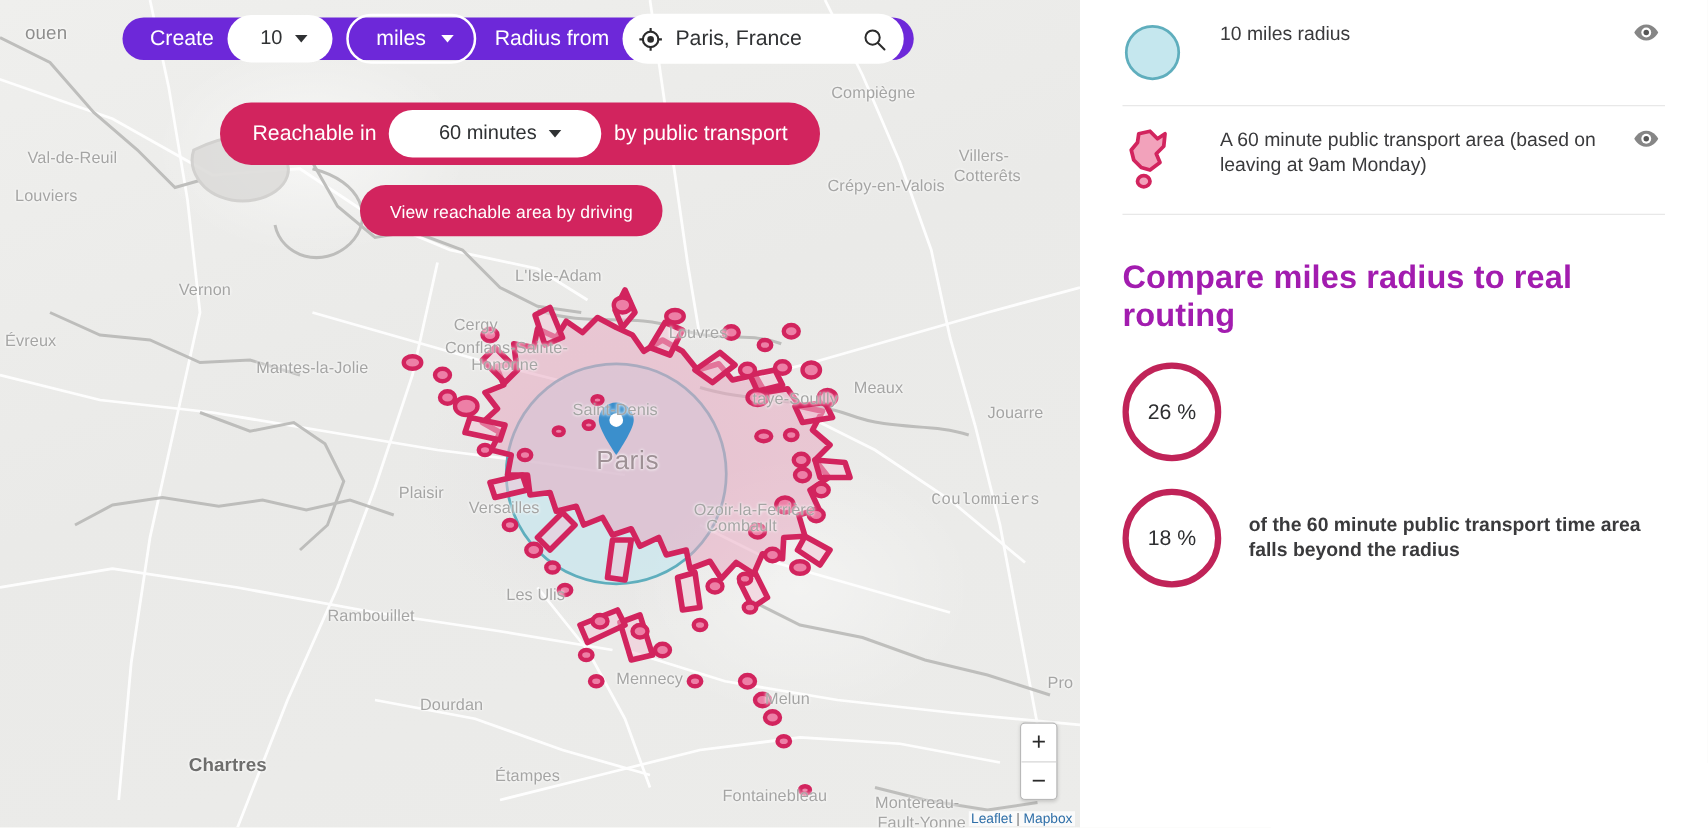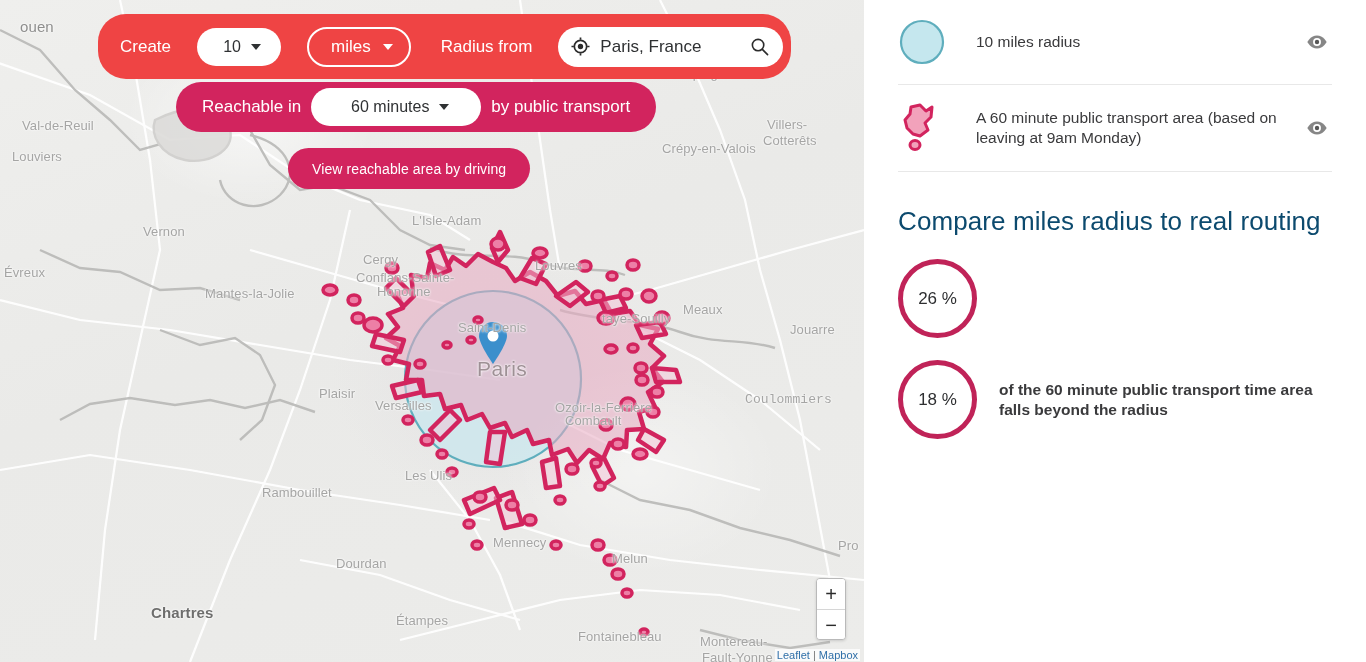--- a/index.html
+++ b/index.html
@@ -66,22 +66,22 @@
   
   .toolbars { position: absolute; left: 0; top: 0; width: 864px; z-index: 15; }
 
   .bar {
     display: flex; align-items: center;
     border-radius: 28px;
     color: #fff;
   }
   .bar-teal {
     position: absolute; left: 98px; top: 14px;
-    height: 65px; background: #ef4444;
-    padding: 0 8px 0 22px; gap: 16px;
+    height: 34px; background: #6d28d9;
+    padding: 0 8px 0 22px; gap: 1px;
   }
   .bar-teal .lbl { font-size: 17px; color: #fff; font-weight: 400; }
   .pill-white {
     display: flex; align-items: center; justify-content: center; gap: 10px;
     background: #fff; border-radius: 22px;
     height: 38px; padding: 0 14px 0 20px;
     color: #2f3133; font-size: 16px;
     margin: 0 10px;
     min-width: 84px;
     cursor: pointer;
@@ -124,31 +124,31 @@
     letter-spacing: .1px;
   }
 
   
   .sidebar {
     width: 502px; height: 662px; background: #fff;
     padding: 0 34px 0 34px;
     position: relative;
   }
   .legend-row {
-    display: flex; align-items: center; gap: 0;
+    display: flex; align-items: flex-start; gap: 0;
     padding: 18px 0 18px 0;
     border-bottom: 1px solid #e8e8e8;
     min-height: 74px;
   }
   .legend-icon { width: 78px; flex: 0 0 78px; display: flex; align-items: center; justify-content: flex-start; }
   .legend-text { flex: 1; font-size: 15.5px; color: #3a3a3c; line-height: 20px; padding-right: 12px; }
   .eye { flex: 0 0 30px; display: flex; align-items: center; justify-content: center; cursor: pointer; }
 
   .compare-title {
-    font-size: 26px; color: #0c4a6e; font-weight: 400;
+    font-size: 26px; color: #a21caf; font-weight: 700;
     margin-top: 34px; margin-bottom: 10px; letter-spacing: .1px;
   }
   .stat-row { display: flex; align-items: center; gap: 22px; margin-top: 22px; }
   .stat-circle {
     flex: 0 0 79px; width: 79px; height: 79px; border-radius: 50%;
     border: 5px solid #C02358;
     display: flex; align-items: center; justify-content: center;
     font-size: 17px; color: #2e2f31;
   }
   .stat-text {

